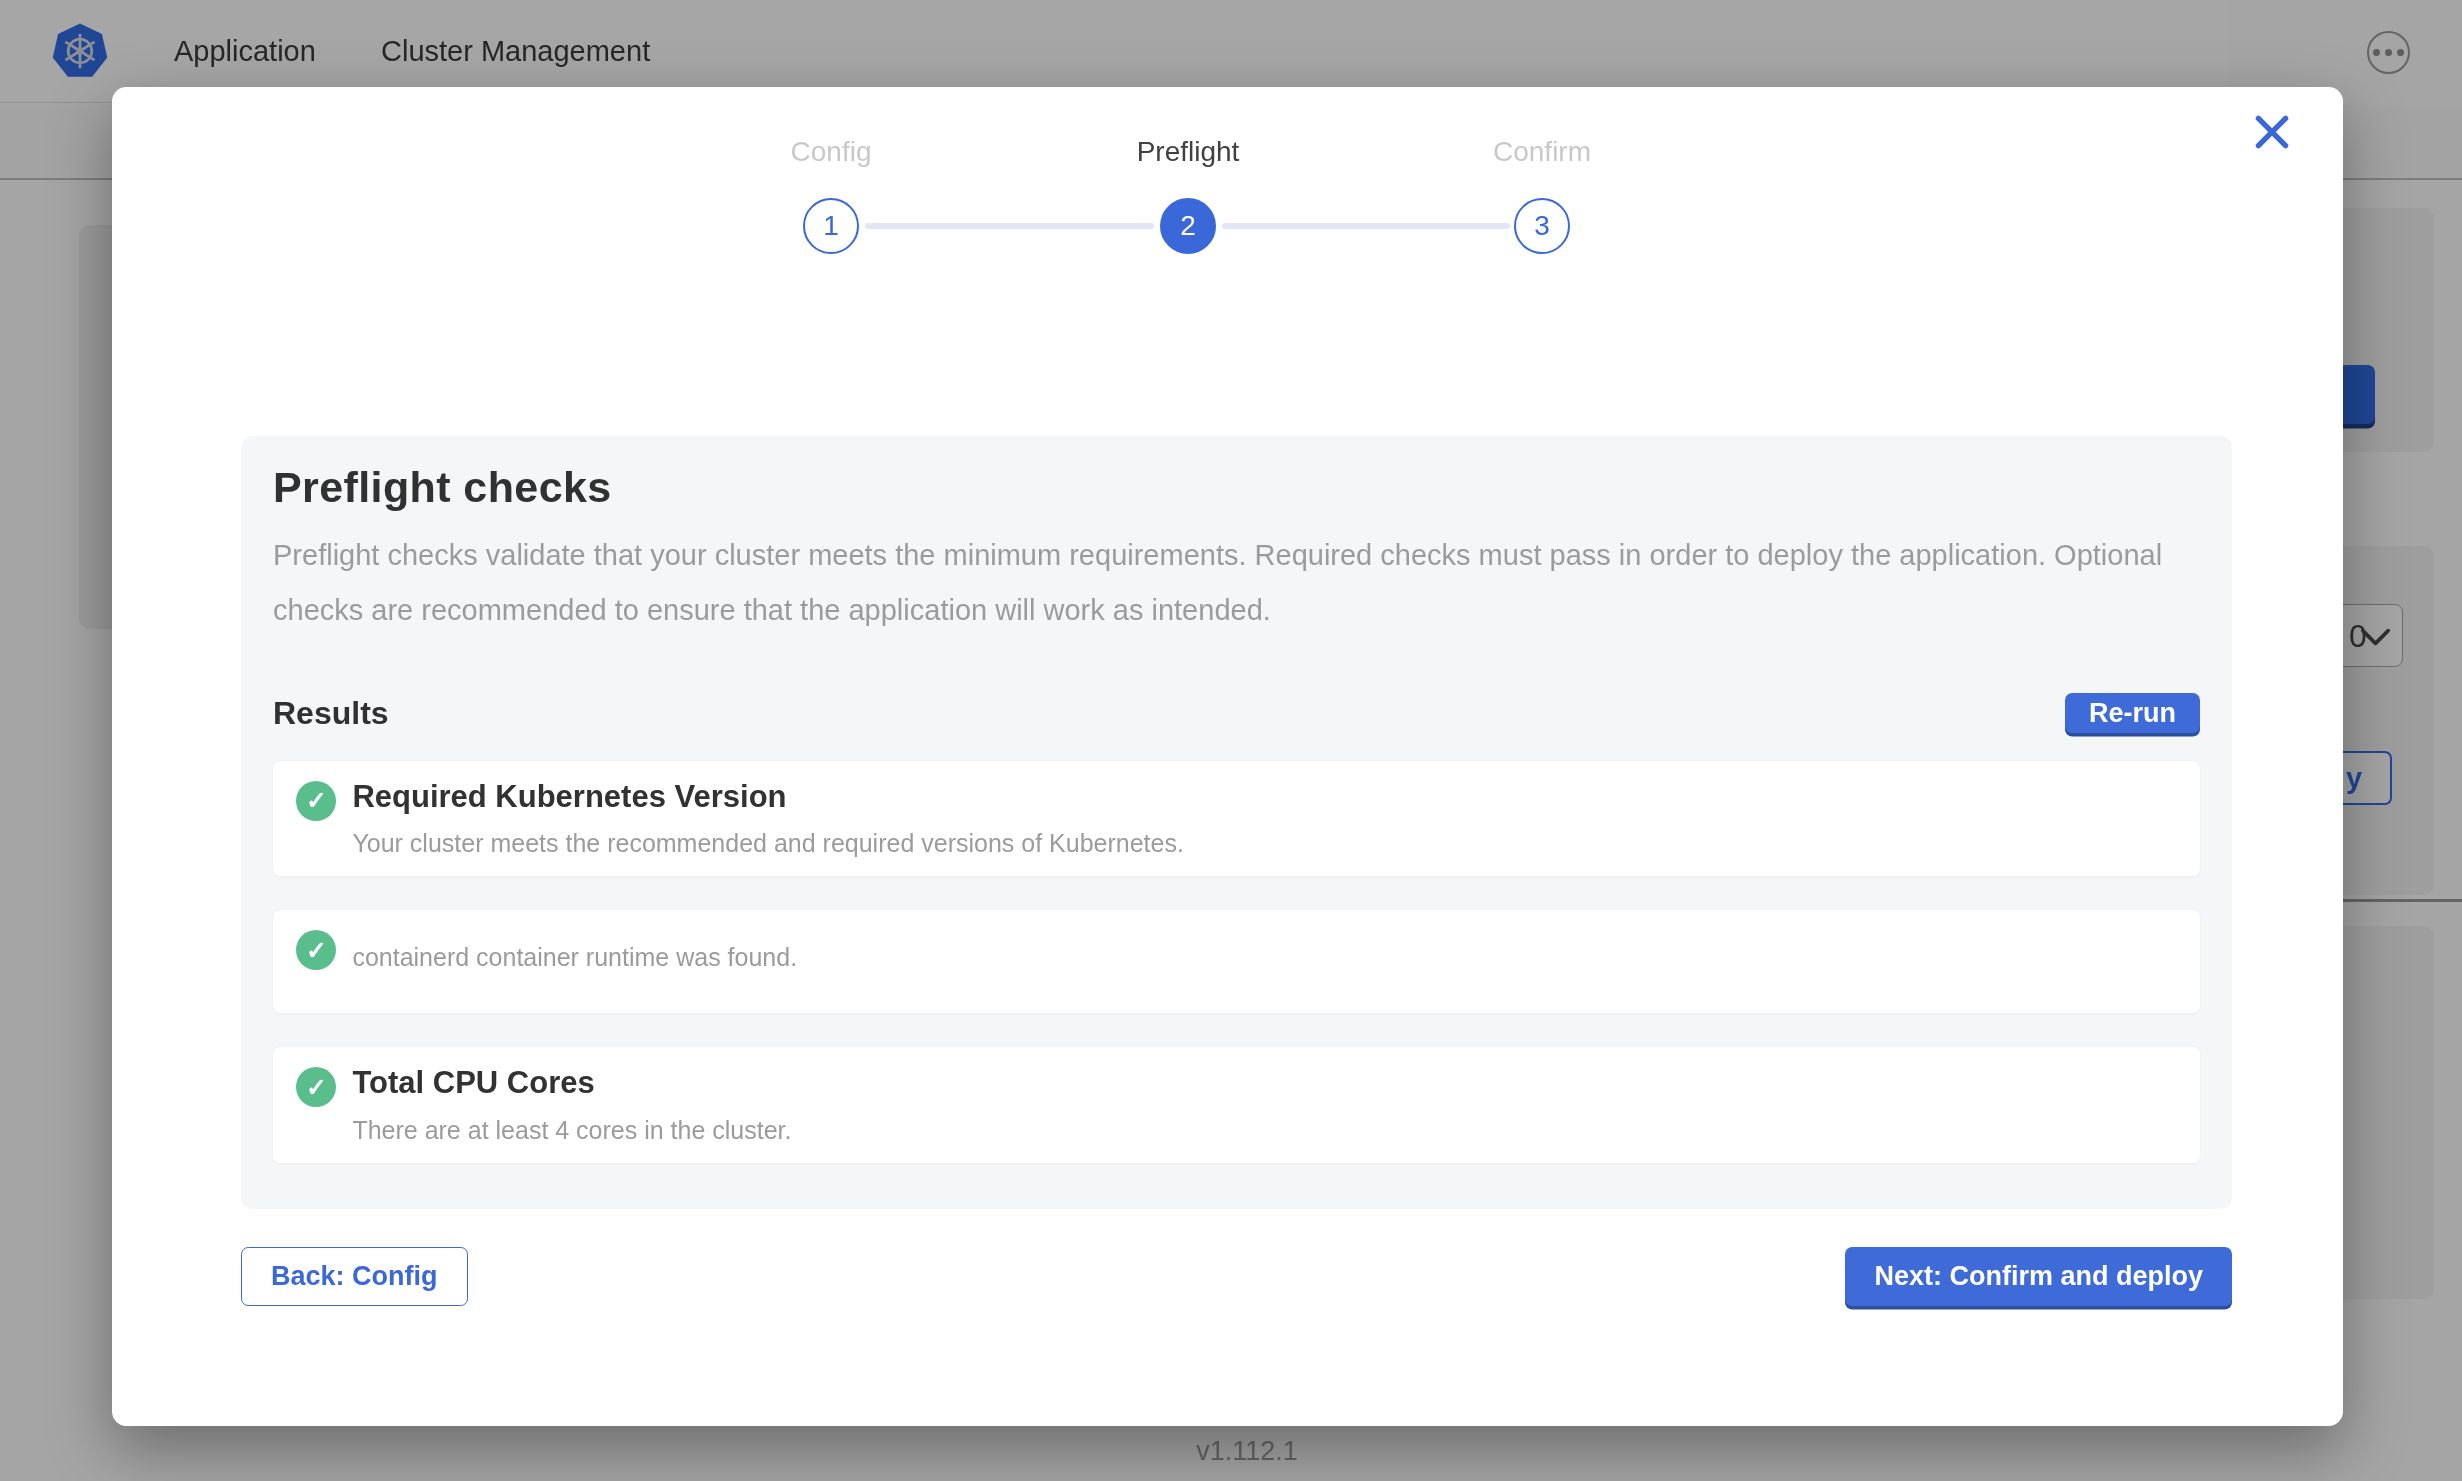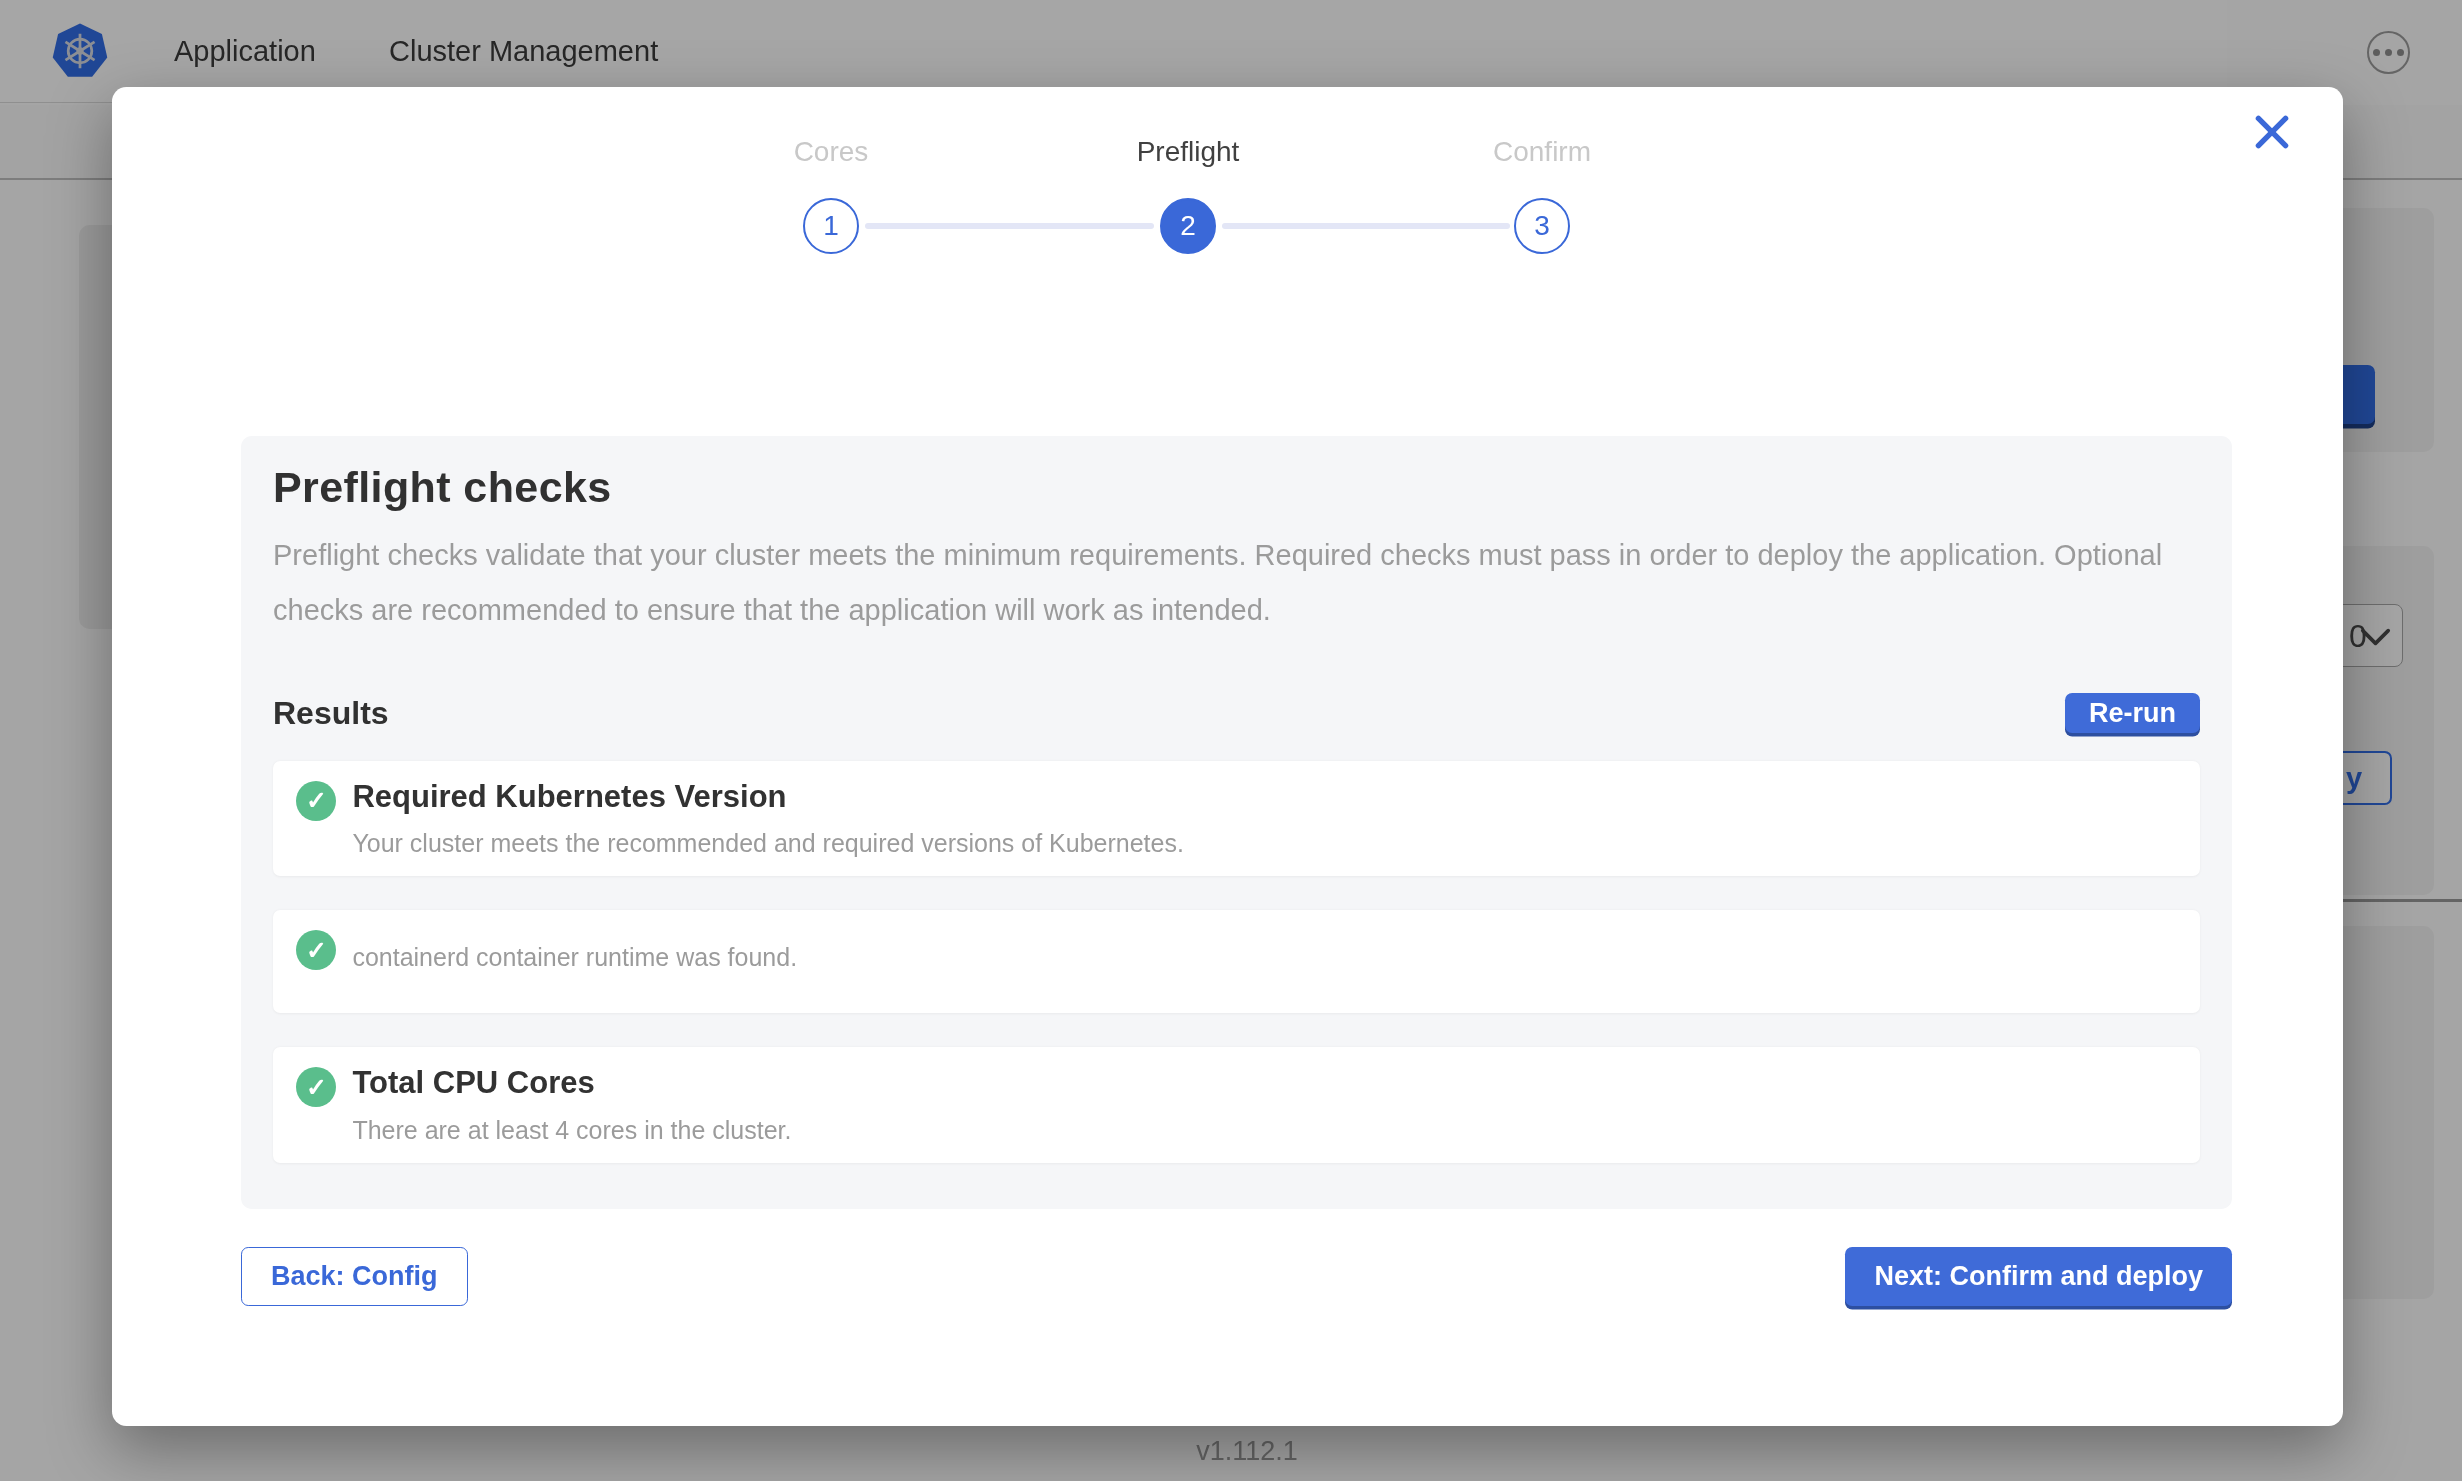--- a/index.html
+++ b/index.html
@@ -7,21 +7,21 @@
   body { font-family:"Liberation Sans", sans-serif; background:#ffffff; }
   .screen { position:relative; width:2462px; height:1481px; overflow:hidden; background:#fdfdfd; }
 
   
   .app-header { position:absolute; left:0; top:0; width:2227px; height:103px; background:#ffffff; border-bottom:1.8px solid #dcdcdc; }
   .k8s-logo { position:absolute; left:52px; top:23.4px; width:56px; height:56px; background:#326de6;
     clip-path:polygon(50% 0%, 89.1% 18.8%, 98.7% 61.1%, 71.7% 95.1%, 28.3% 95.1%, 1.3% 61.1%, 10.9% 18.8%);
     display:flex; align-items:center; justify-content:center; }
   .nav-item { position:absolute; top:0; height:103px; display:flex; align-items:center; font-size:29px; color:#3c3c3c; cursor:pointer; }
   .nav-app { left:174px; }
-  .nav-cluster { left:381px;margin-left:8px; }
+  .nav-cluster { left:381px; }
   .ellipsis-btn { position:absolute; left:2367px; top:31px; width:43px; height:43px; border:2.7px solid #9b9b9b; border-radius:50%;
     display:flex; align-items:center; justify-content:center; gap:4.5px; }
   .ellipsis-btn .dot { width:7.2px; height:7.2px; border-radius:50%; background:#8f8f8f; }
 
   .sub-header { position:absolute; left:0; top:105px; width:2462px; height:75px; background:#fbfbfb; border-bottom:2.7px solid #c0c0c0; }
 
   .bg-card-left { position:absolute; left:79px; top:225px; width:377px; height:404px; background:#efefef; border-radius:10.8px; }
 
   .bg-card-r1 { position:absolute; left:2137px; top:208px; width:297px; height:244px; background:#f3f3f3; border-radius:10.8px; }
   .bg-blue-btn { position:absolute; left:2220px; top:365px; width:155px; height:59px; background:#326de6; border-radius:7.2px; box-shadow:0 4.5px 0 #20448f; }
@@ -138,21 +138,21 @@
 
   <div class="modal">
 
     <div class="close-btn">
       <svg width="38" height="38" viewBox="0 0 42 42">
         <line x1="6" y1="6" x2="36" y2="36" stroke="#3a68d8" stroke-width="6" stroke-linecap="round"></line>
         <line x1="36" y1="6" x2="6" y2="36" stroke="#3a68d8" stroke-width="6" stroke-linecap="round"></line>
       </svg>
     </div>
 
-    <div class="step-label lbl-1">Cores</div>
+    <div class="step-label lbl-1">Config</div>
     <div class="step-label lbl-2 active">Preflight</div>
     <div class="step-label lbl-3">Confirm</div>
 
     <div class="connector conn-1"></div>
     <div class="connector conn-2"></div>
 
     <div class="step-circle circ-1">1</div>
     <div class="step-circle circ-2 active">2</div>
     <div class="step-circle circ-3">3</div>
 

